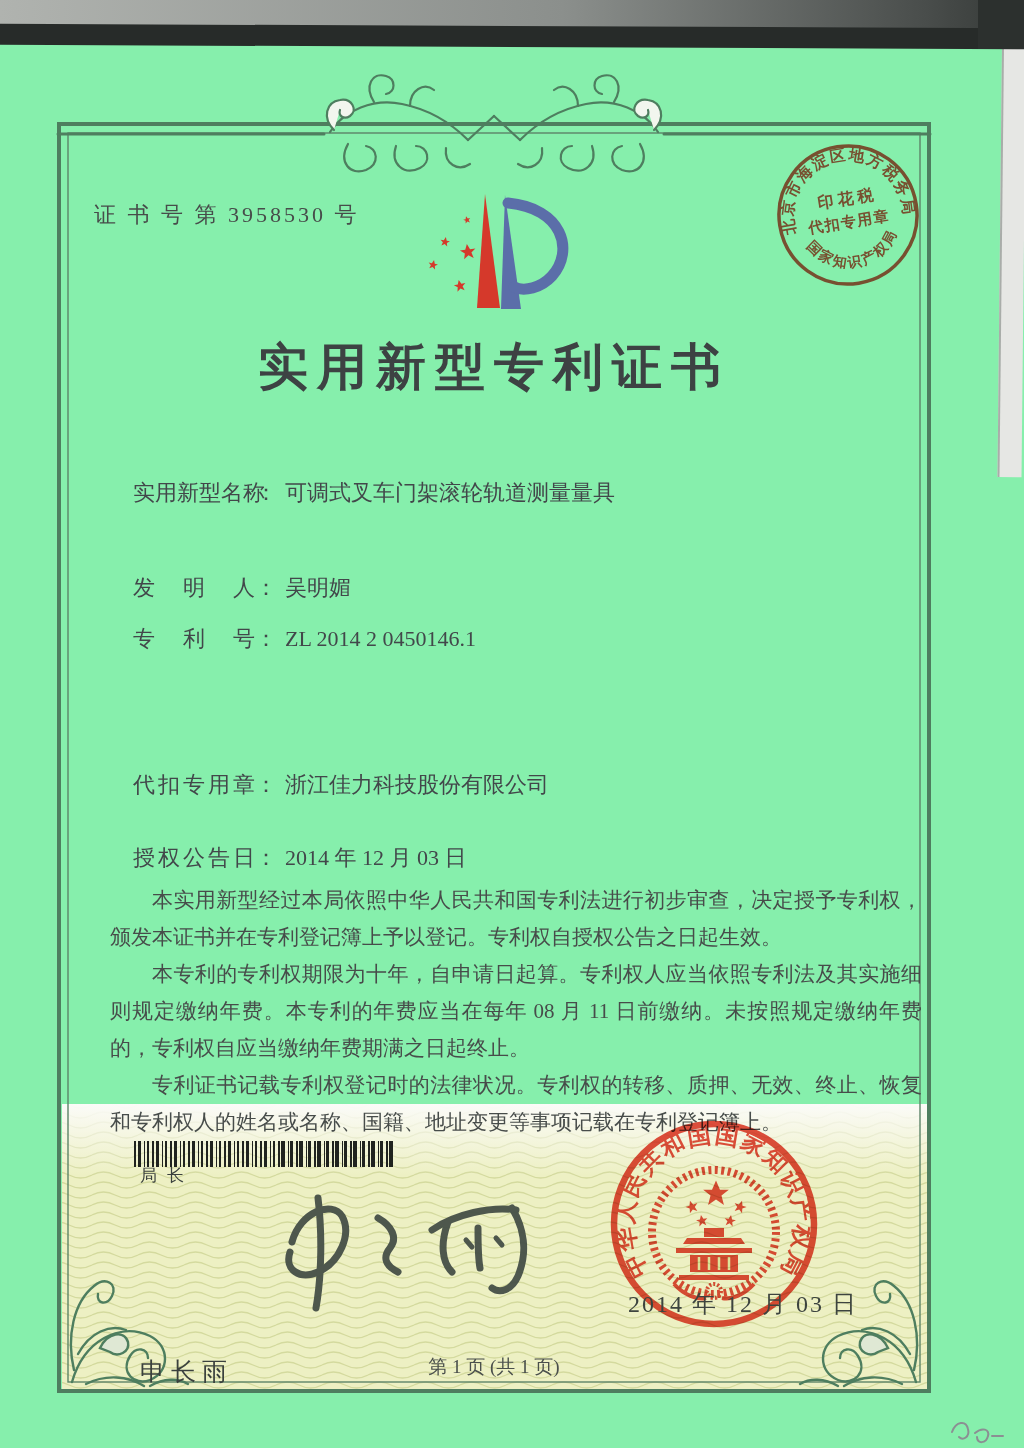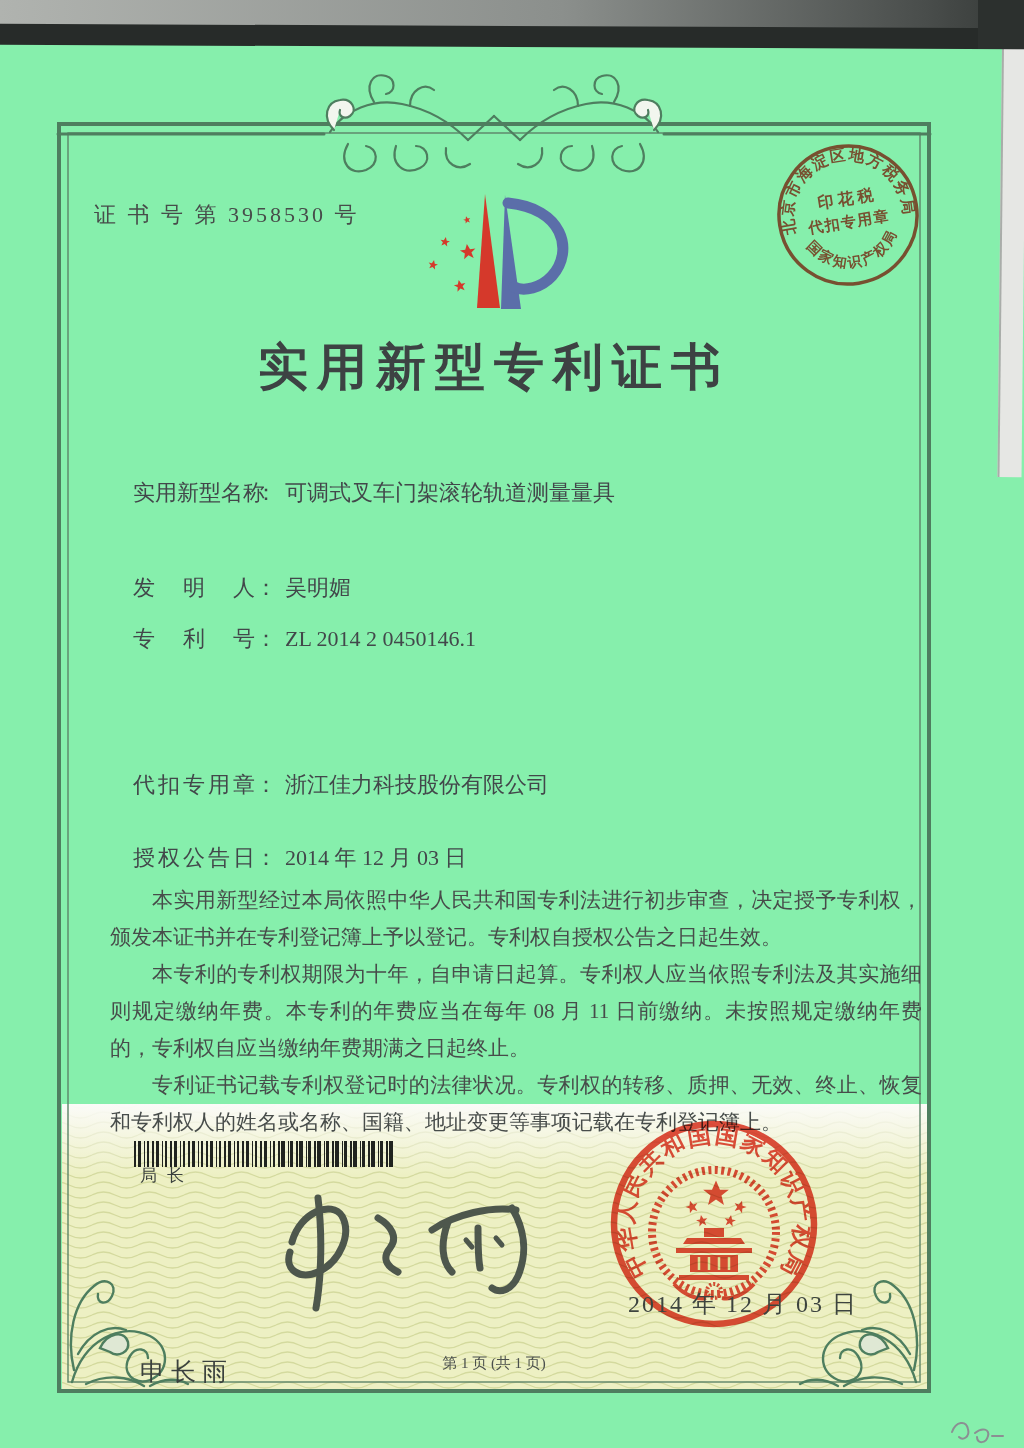--- a/index.html
+++ b/index.html
@@ -15,21 +15,21 @@
   .fcolon{display:inline-block;margin-right:8px;}
   .paras{left:110px;top:882px;width:812px;z-index:2;}
   .paras p{margin:0;text-indent:2em;text-align:justify;font-size:21px;line-height:37px;color:#474c4a;}
   .barcode{left:134px;top:1141px;width:262px;height:26px;z-index:2;
     background:repeating-linear-gradient(90deg,#20231f 0 2px,rgba(255,255,255,0) 2px 3.5px,
     #20231f 3.5px 7px,rgba(255,255,255,0) 7px 10px,#20231f 10px 11px,rgba(255,255,255,0) 11px 12.5px,
     #20231f 12.5px 15px,rgba(255,255,255,0) 15px 18px);}
   .signer-title{left:140px;top:1164px;font-size:17px;letter-spacing:10px;color:#3a403d;z-index:3;}
   .signer-name{left:140px;top:1315px;font-size:25px;letter-spacing:6px;color:#3a403d;z-index:3;margin-top:40px;}
   .issue-date{left:628px;top:1288px;font-size:24px;letter-spacing:2px;color:#3d443f;z-index:5;white-space:nowrap;}
-  .footer{left:0;top:1354px;width:988px;text-align:center;font-size:15px;color:#4a4f4c;z-index:3;}
+  .footer{left:0;top:1354px;width:988px;text-align:center;font-size:19px;color:#4a4f4c;z-index:3;}
   .scan-top{left:0;top:0;width:1024px;height:30px;background:linear-gradient(90deg,#b0b3af,#8b8f8c 55%,#4a4e4c 90%,#343836);z-index:6;}
   .scan-bar{left:-4px;top:26px;width:1032px;height:21px;background:#272b29;transform:rotate(0.25deg);z-index:6;}
   .scan-corner{left:978px;top:0;width:46px;height:49px;background:#2c302e;z-index:6;}
   .paper-edge{left:1002px;top:47px;width:22px;height:430px;background:#e6e7e4;border-left:2px solid #a9ada9;
               transform:rotate(0.6deg);transform-origin:top left;z-index:1;}
 </style>
 </head>
 <body>
 
 <div class="canvas">

